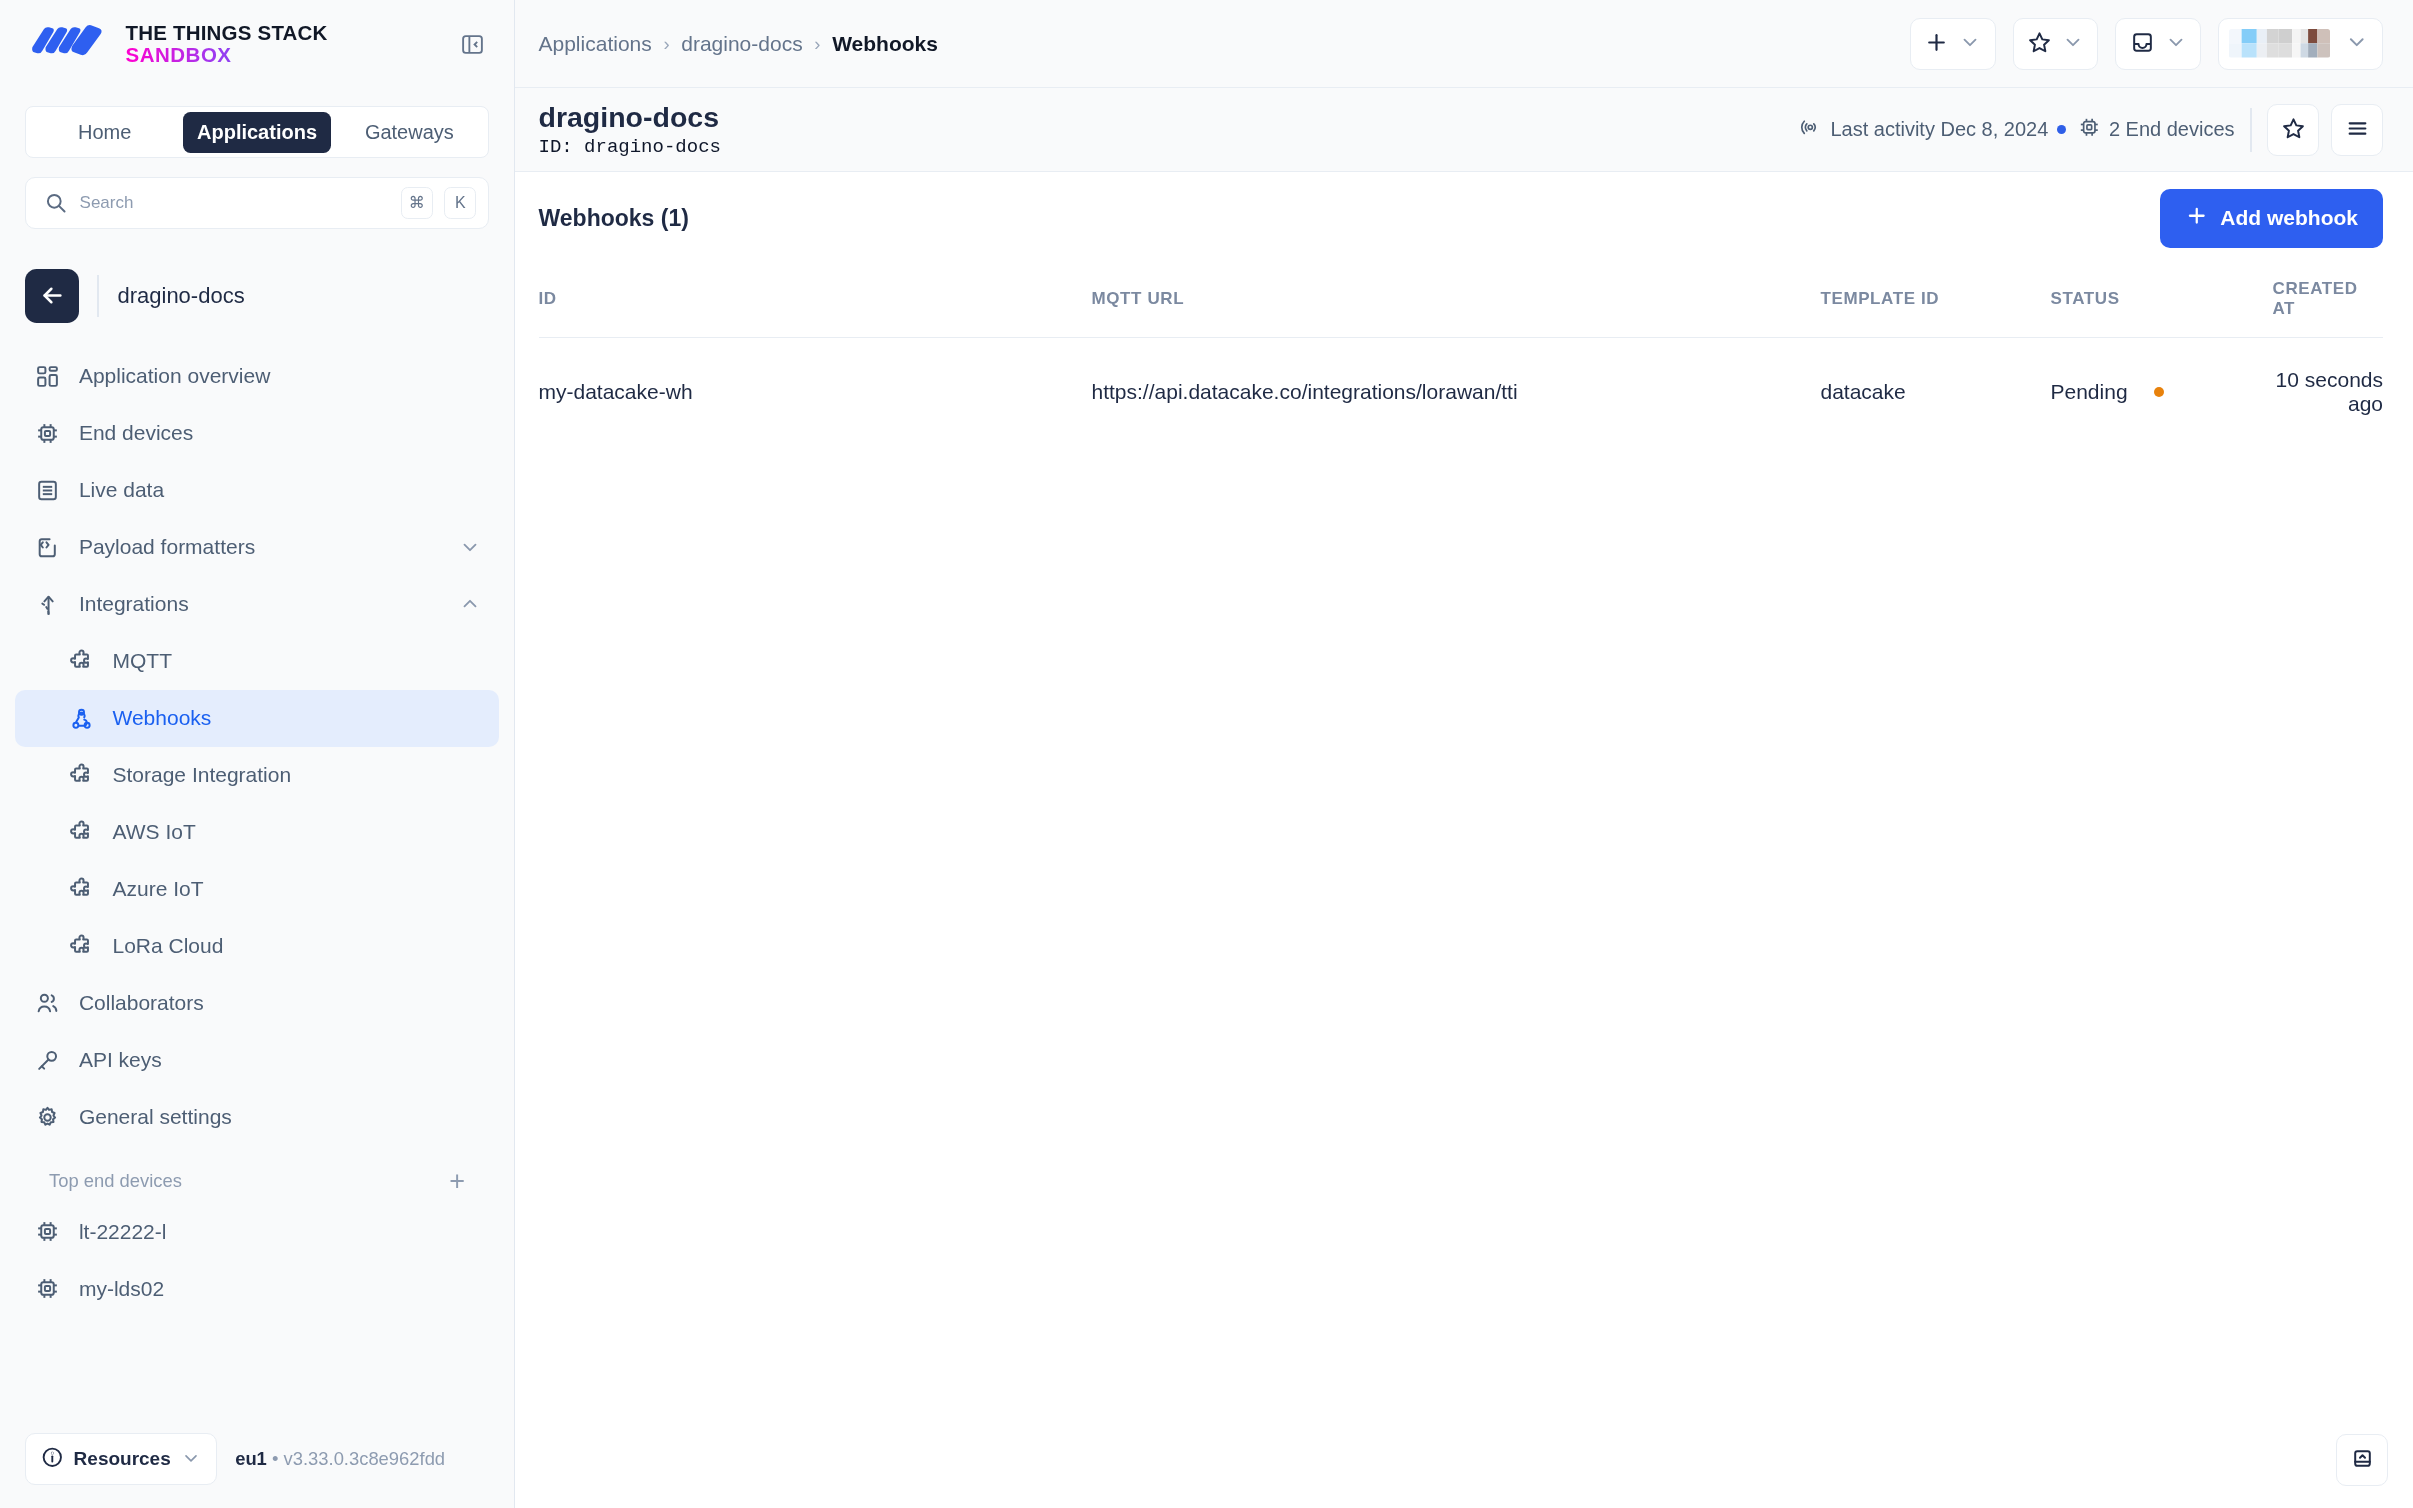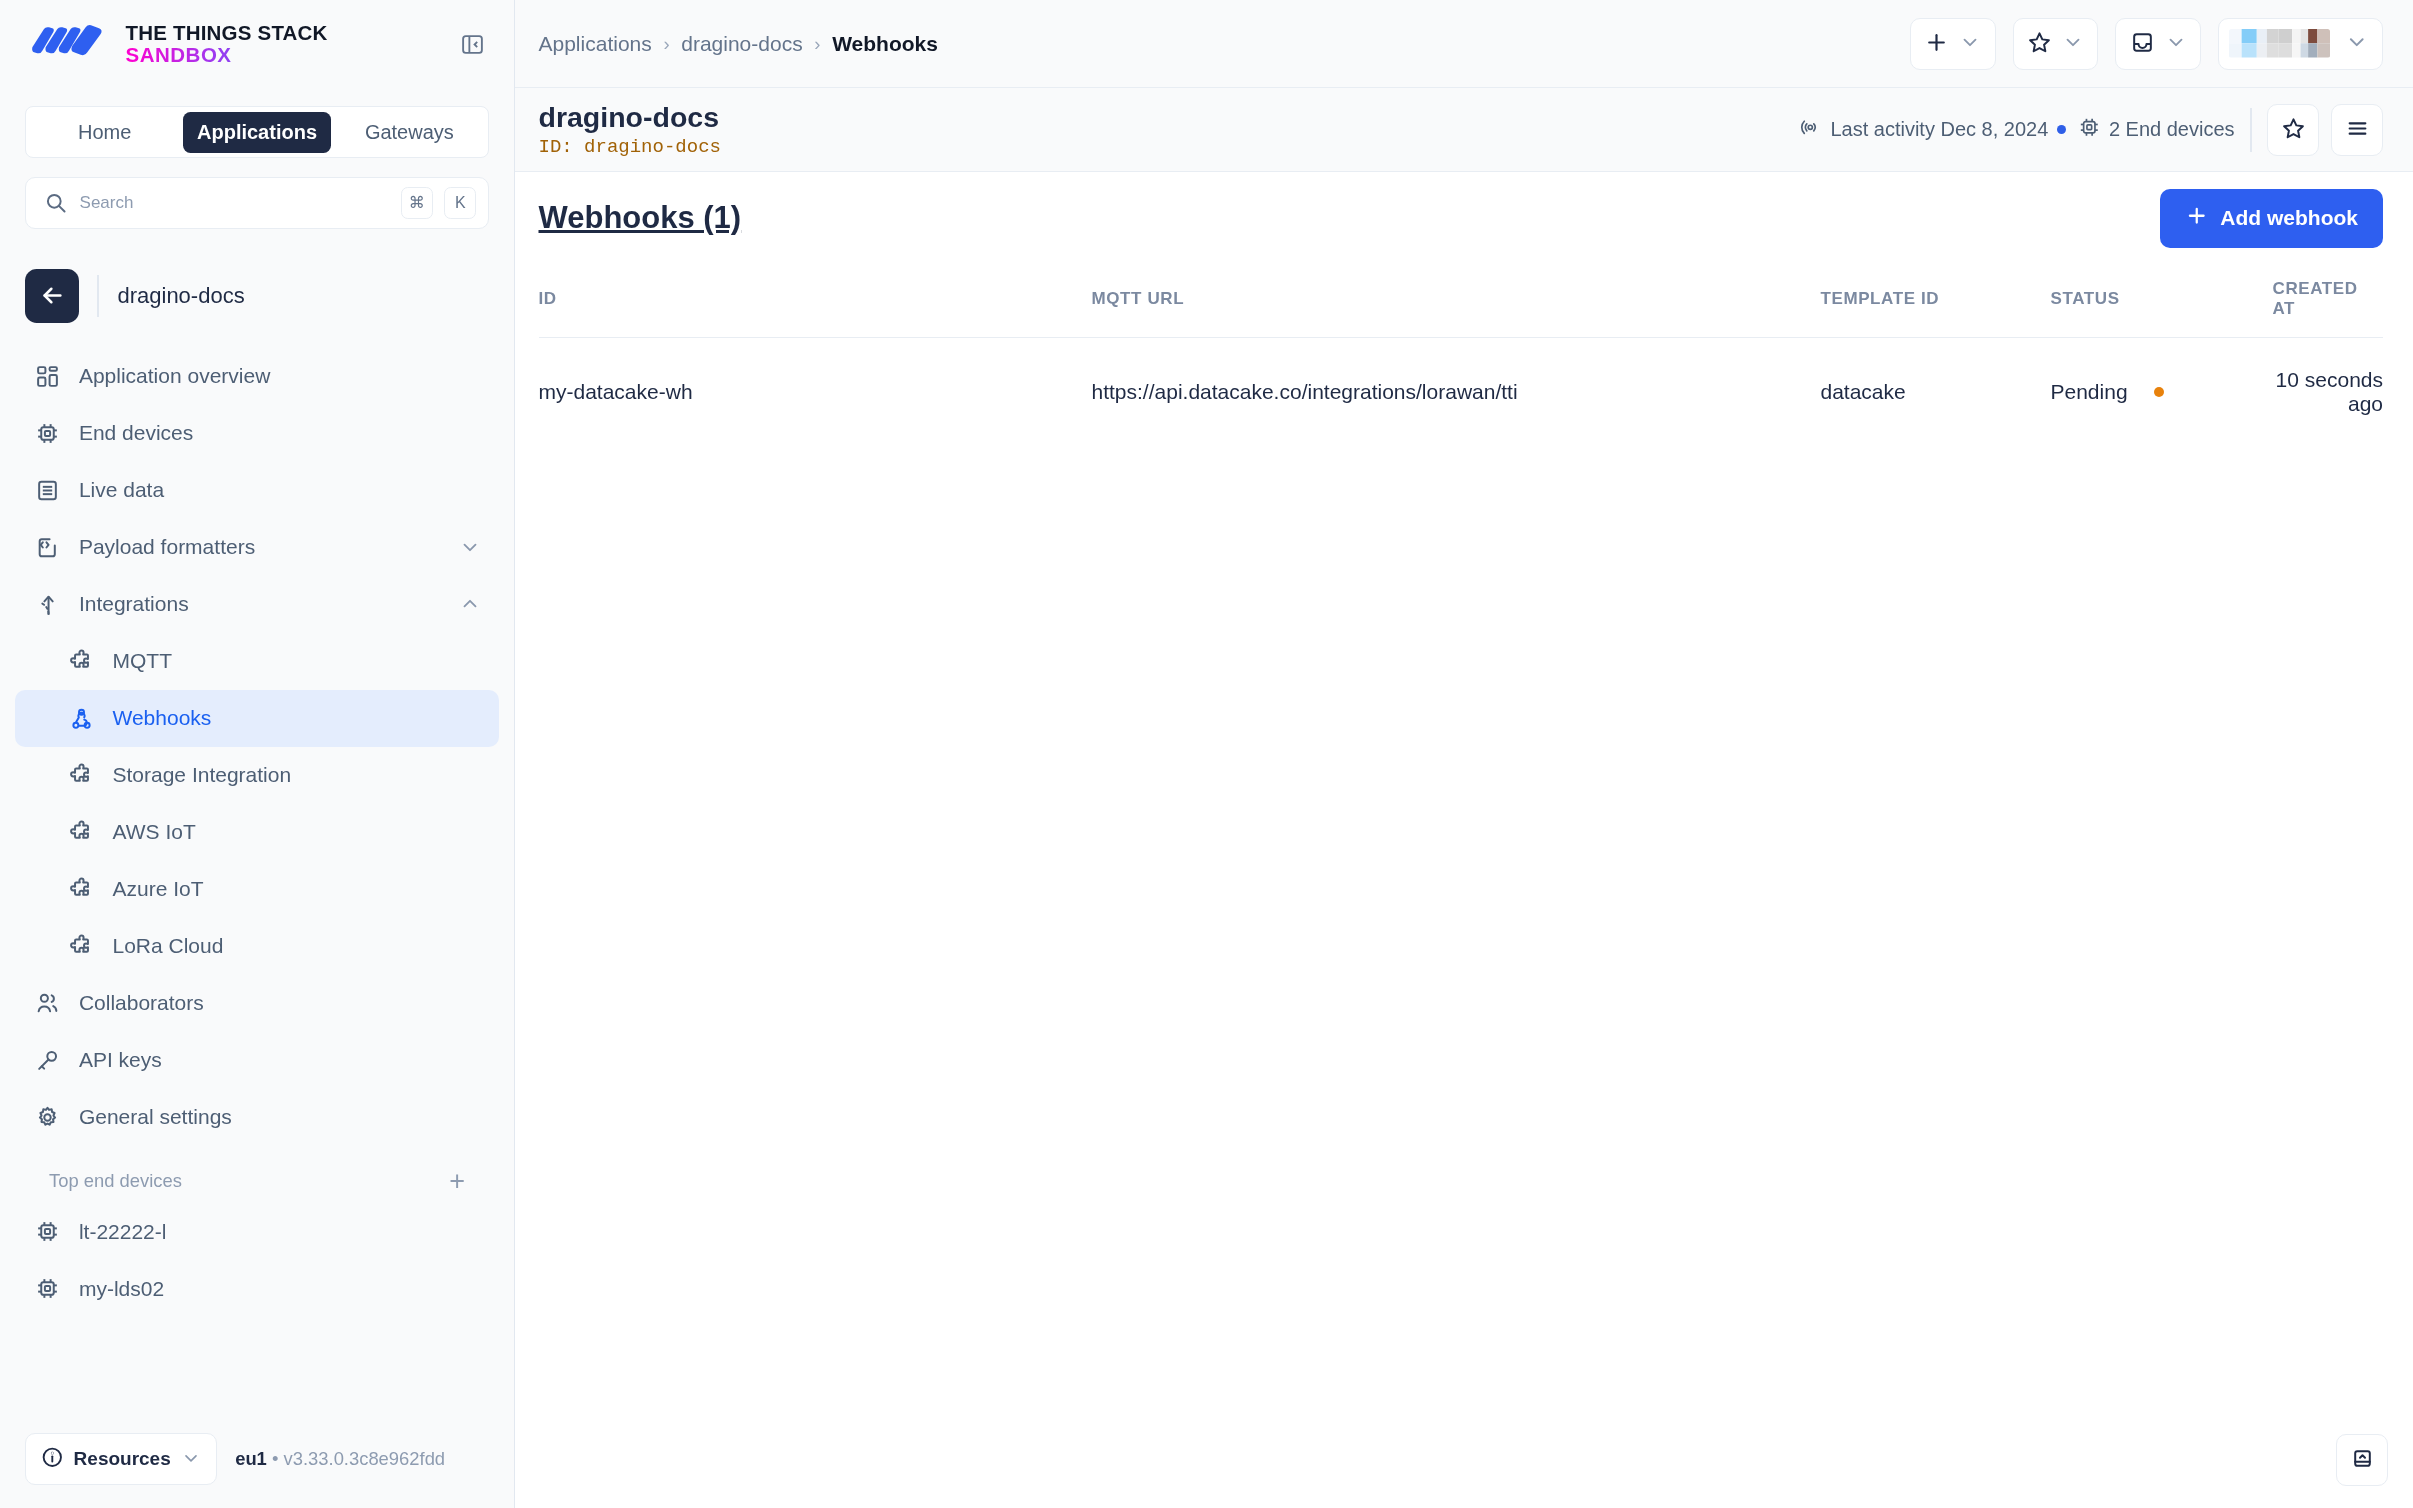--- a/index.html
+++ b/index.html
@@ -121,33 +121,33 @@
     display: flex; align-items: center; gap: 10px; padding: 0 13.4px; cursor: pointer; color: #1f2a44;
   }
   .avatar-btn { padding: 0 13.4px 0 10px; gap: 15px; }
   .avatar-blur { width: 101px; height: 28.5px; border-radius: 2.5px; overflow: hidden; display: block; }
 
   .pagehead {
     height: 84px; border-bottom: 1.7px solid #e8edf3; background: #f9fafb;
     display: flex; align-items: center; padding: 0 30px 0 23.5px;
   }
   .ph-title { font-size: 28.5px; font-weight: 700; color: #1f2a44; line-height: 1.15; }
-  .ph-sub { font-size: 19px; color: #a16207; font-family: "Liberation Mono", monospace; margin-top: 2.5px; }
+  .ph-sub { font-size: 19px; color: #0f172a; font-family: "Liberation Mono", monospace; margin-top: 2.5px; }
   .ph-right { margin-left: auto; display: flex; align-items: center; gap: 12px; }
   .ph-meta { display: flex; align-items: center; gap: 8.4px; font-size: 20px; color: #4d5e74; }
   .dot-blue { width: 9.2px; height: 9.2px; border-radius: 50%; background: #2f5fe8; display: inline-block; }
   .ph-div { width: 1.7px; height: 44px; background: #e2e8f0; margin: 0 3.4px; }
   .ph-iconbtn {
     width: 52px; height: 52px; border: 1.7px solid #e8edf3; border-radius: 10px; background: #fff;
     display: flex; align-items: center; justify-content: center; cursor: pointer; color: #1f2a44;
   }
 
   .content { flex: 1; padding: 0 30px 0 23.5px; }
   .sec-head { display: flex; align-items: center; height: 92px; }
-  .sec-title { font-size: 31px; font-weight: 700; color: #1f2a44; text-decoration: underline; }
+  .sec-title { font-size: 23px; font-weight: 700; color: #1f2a44; }
   .add-btn {
     margin-left: auto; height: 59px; border-radius: 10px; background: #2e5ff0;
     color: #fff; font-size: 21px; font-weight: 700; display: flex; align-items: center;
     gap: 11.7px; padding: 0 25px; cursor: pointer; border: none;
   }
 
   table.wh { width: 100%; border-collapse: collapse; table-layout: fixed; }
   table.wh th {
     text-align: left; font-size: 17px; font-weight: 700; color: #7b89a0;
     letter-spacing: 0.6px; padding: 15px 0 18.4px 0; border-bottom: 1.7px solid #e8edf3;

